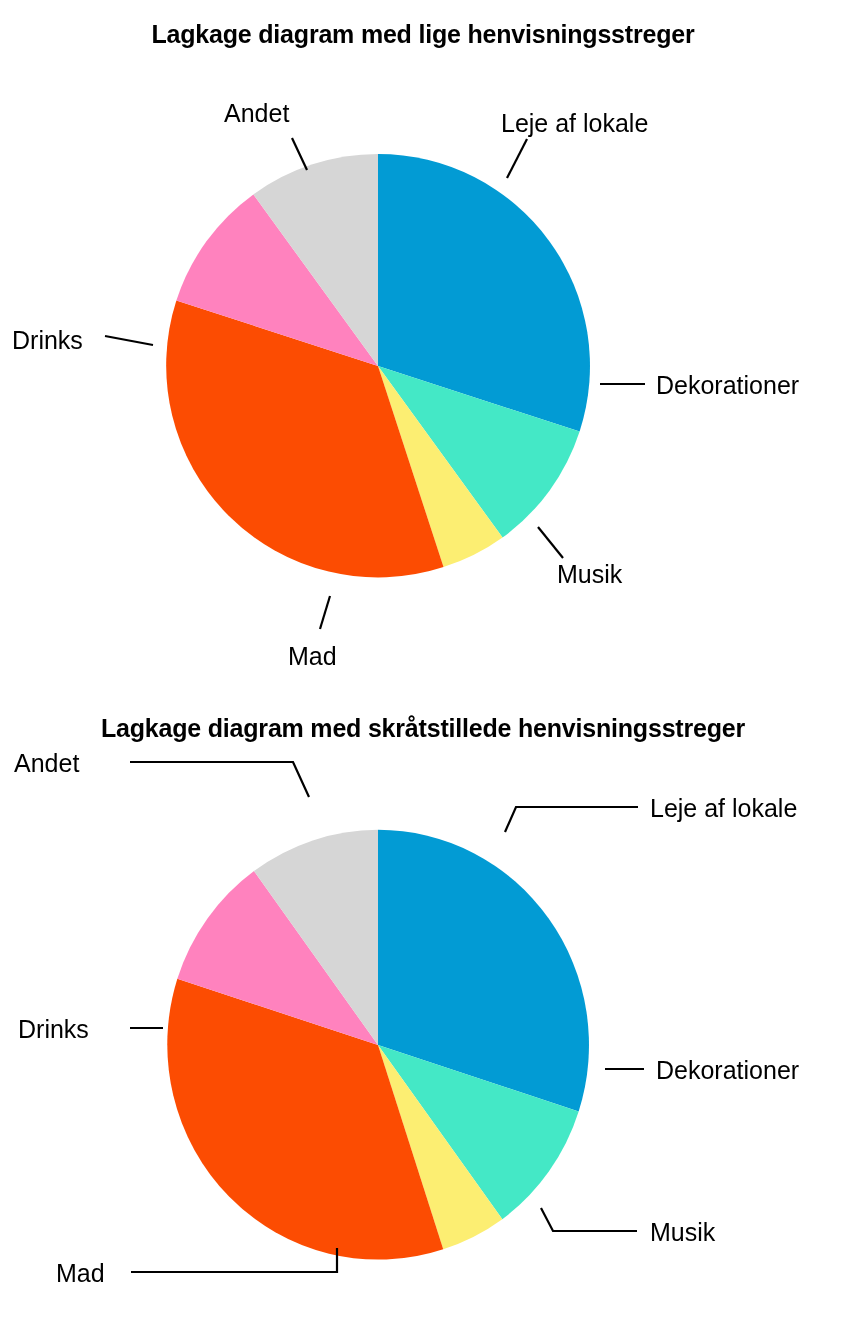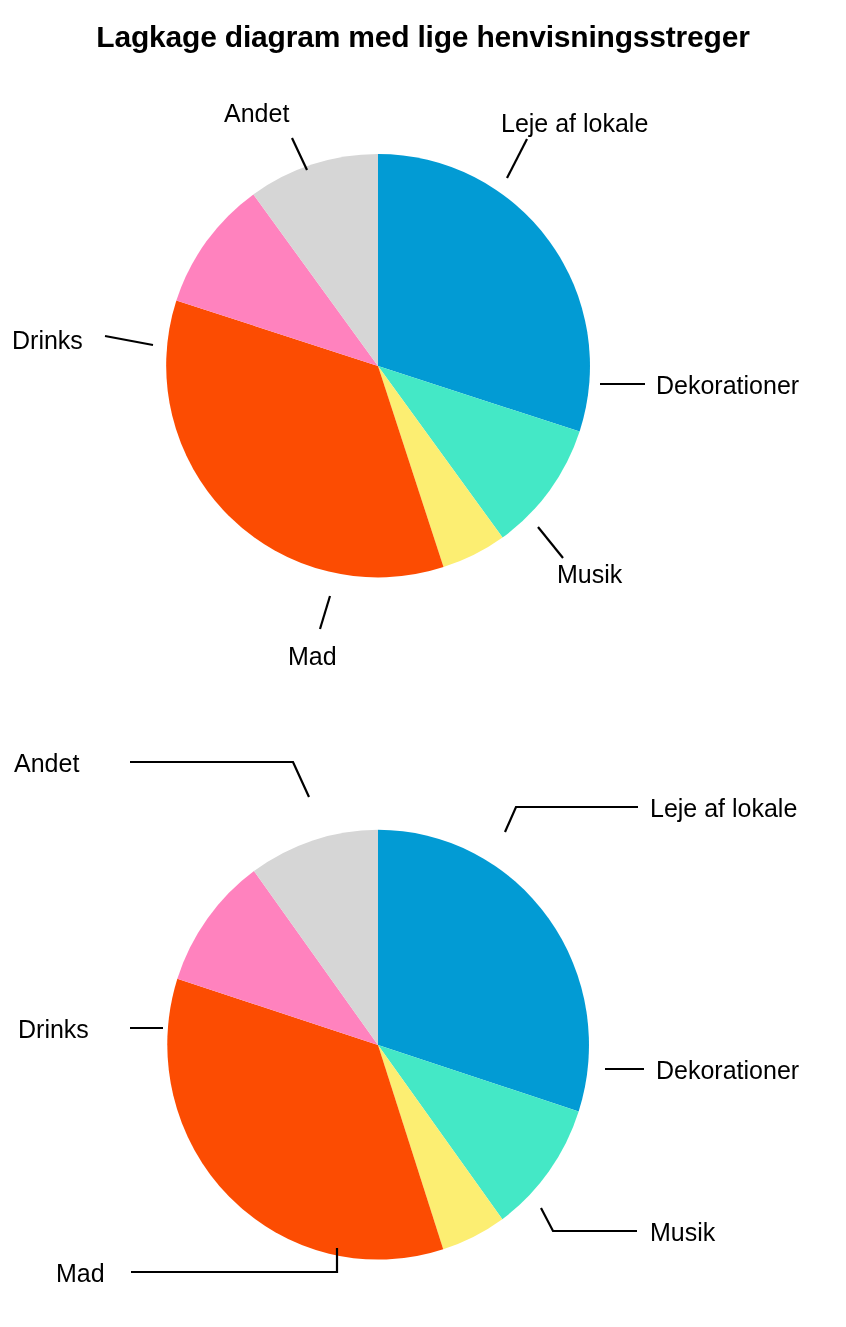--- a/index.html
+++ b/index.html
@@ -28,21 +28,21 @@
   }
   #chart-block-1 { top: 0px; height: 700px; }
   #chart-block-2 { top: 700px; height: 627px; }
 
   .chart-title {
     position: absolute;
     left: 0;
     width: 846px;
     text-align: center;
     font-weight: bold;
-    font-size: 30px;
+    font-size: 25px;
     letter-spacing: -0.2px;
     color: #000;
     white-space: nowrap;
   }
   #title-1 { top: 20px; }
   #title-2 { top: 14px; }
 
   .chart-svg {
     position: absolute;
     left: 0;
@@ -105,20 +105,21 @@
       <text class="pie-label" x="501" y="132" text-anchor="start">Leje af lokale</text>
       <text class="pie-label" x="656" y="394" text-anchor="start">Dekorationer</text>
       <text class="pie-label" x="557" y="583" text-anchor="start">Musik</text>
       <text class="pie-label" x="288" y="665" text-anchor="start">Mad</text>
       <text class="pie-label" x="12" y="349" text-anchor="start">Drinks</text>
     </svg>
   </div>
 
   <div class="chart-block" id="chart-block-2">
 
+    <div class="chart-title" id="title-2">Lagkage diagram med skråtstillede henvisningsstreger</div>
 
     <svg class="chart-svg" id="svg-2" viewBox="0 0 846 627" xmlns="http://www.w3.org/2000/svg">
 
       <g transform="translate(378,345) scale(1,1.02) translate(-378,-345)">
         <path class="pie-slice" fill="#029BD4" d="M 378 345 L 378 134 A 211 211 0 0 1 578.65 410.20 Z"></path>
         <path class="pie-slice" fill="#44E8C6" d="M 378 345 L 578.65 410.20 A 211 211 0 0 1 502.33 515.76 Z"></path>
         <path class="pie-slice" fill="#FCEE72" d="M 378 345 L 502.33 515.76 A 211 211 0 0 1 443.22 545.17 Z"></path>
         <path class="pie-slice" fill="#FC4C02" d="M 378 345 L 443.22 545.17 A 211 211 0 0 1 177.35 280.01 Z"></path>
         <path class="pie-slice" fill="#FF82BE" d="M 378 345 L 177.35 280.01 A 211 211 0 0 1 253.97 174.46 Z"></path>
         <path class="pie-slice" fill="#D6D6D6" d="M 378 345 L 253.97 174.46 A 211 211 0 0 1 378 134 Z"></path>

